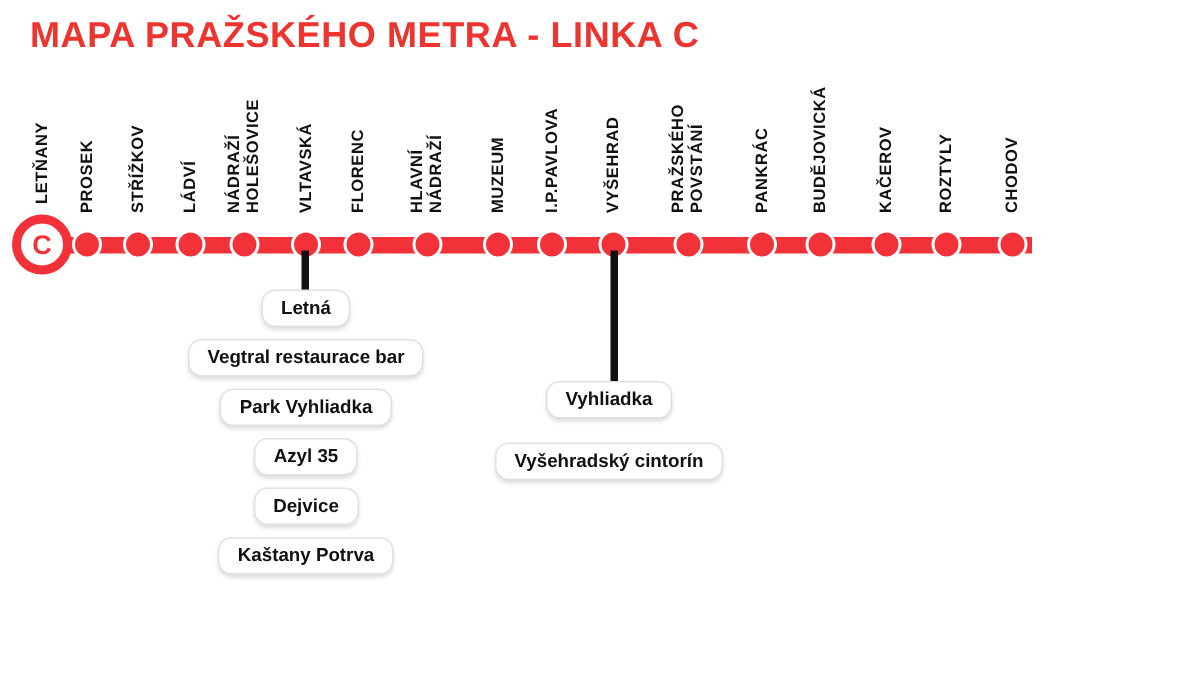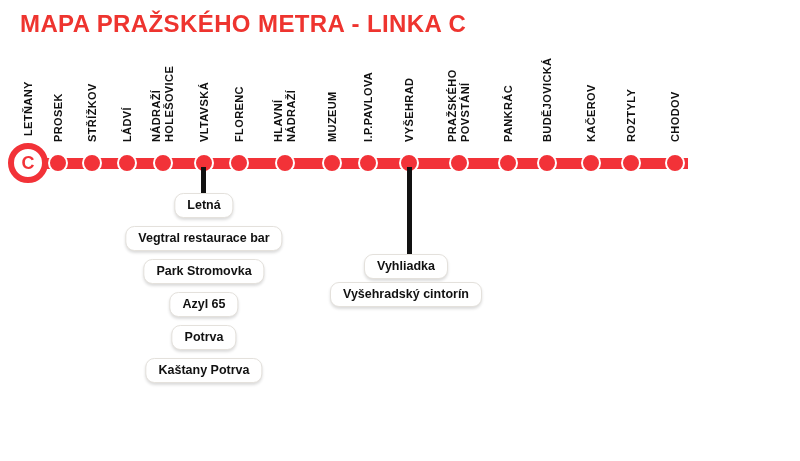--- a/index.html
+++ b/index.html
@@ -40,21 +40,21 @@
   .connector{
     position:absolute;width:5px;background:#111;z-index:1;
   }
   .connector.vltavska{left:201px;top:167px;height:29px;}
   .connector.vysehrad{left:407px;top:167px;height:89px;}
   .callouts{
     position:absolute;display:flex;flex-direction:column;align-items:center;
     transform:translateX(-50%);z-index:2;
   }
   .callouts.vltavska{left:204px;top:193px;gap:8px;}
-  .callouts.vysehrad{left:406px;top:254px;gap:3px;}
+  .callouts.vysehrad{left:406px;top:254px;gap:16px;}
   .callout{
     background:#fff;border:1px solid #e4e1dc;border-radius:9px;
     box-shadow:0 2px 3px rgba(0,0,0,.14);
     padding:3px 12px;font-size:12.5px;font-weight:bold;line-height:17px;
     color:var(--text-black,#111);white-space:nowrap;text-align:center;
   }
 </style>
 </head>
 <body>
 
@@ -165,23 +165,23 @@
       <span class="line-letter">C</span>
     </div>
   </div>
 
   <div class="connector vltavska"></div>
   <div class="connector vysehrad"></div>
 
   <div class="callouts vltavska">
     <div class="callout">Letná</div>
     <div class="callout">Vegtral restaurace bar</div>
-    <div class="callout">Park Stromovka</div>
-    <div class="callout">Azyl 65</div>
-    <div class="callout">Potrva</div>
+    <div class="callout">Park Vyhliadka</div>
+    <div class="callout">Azyl 35</div>
+    <div class="callout">Dejvice</div>
     <div class="callout">Kaštany Potrva</div>
   </div>
 
   <div class="callouts vysehrad">
     <div class="callout">Vyhliadka</div>
     <div class="callout">Vyšehradský cintorín</div>
   </div>
 
 </div>
 

